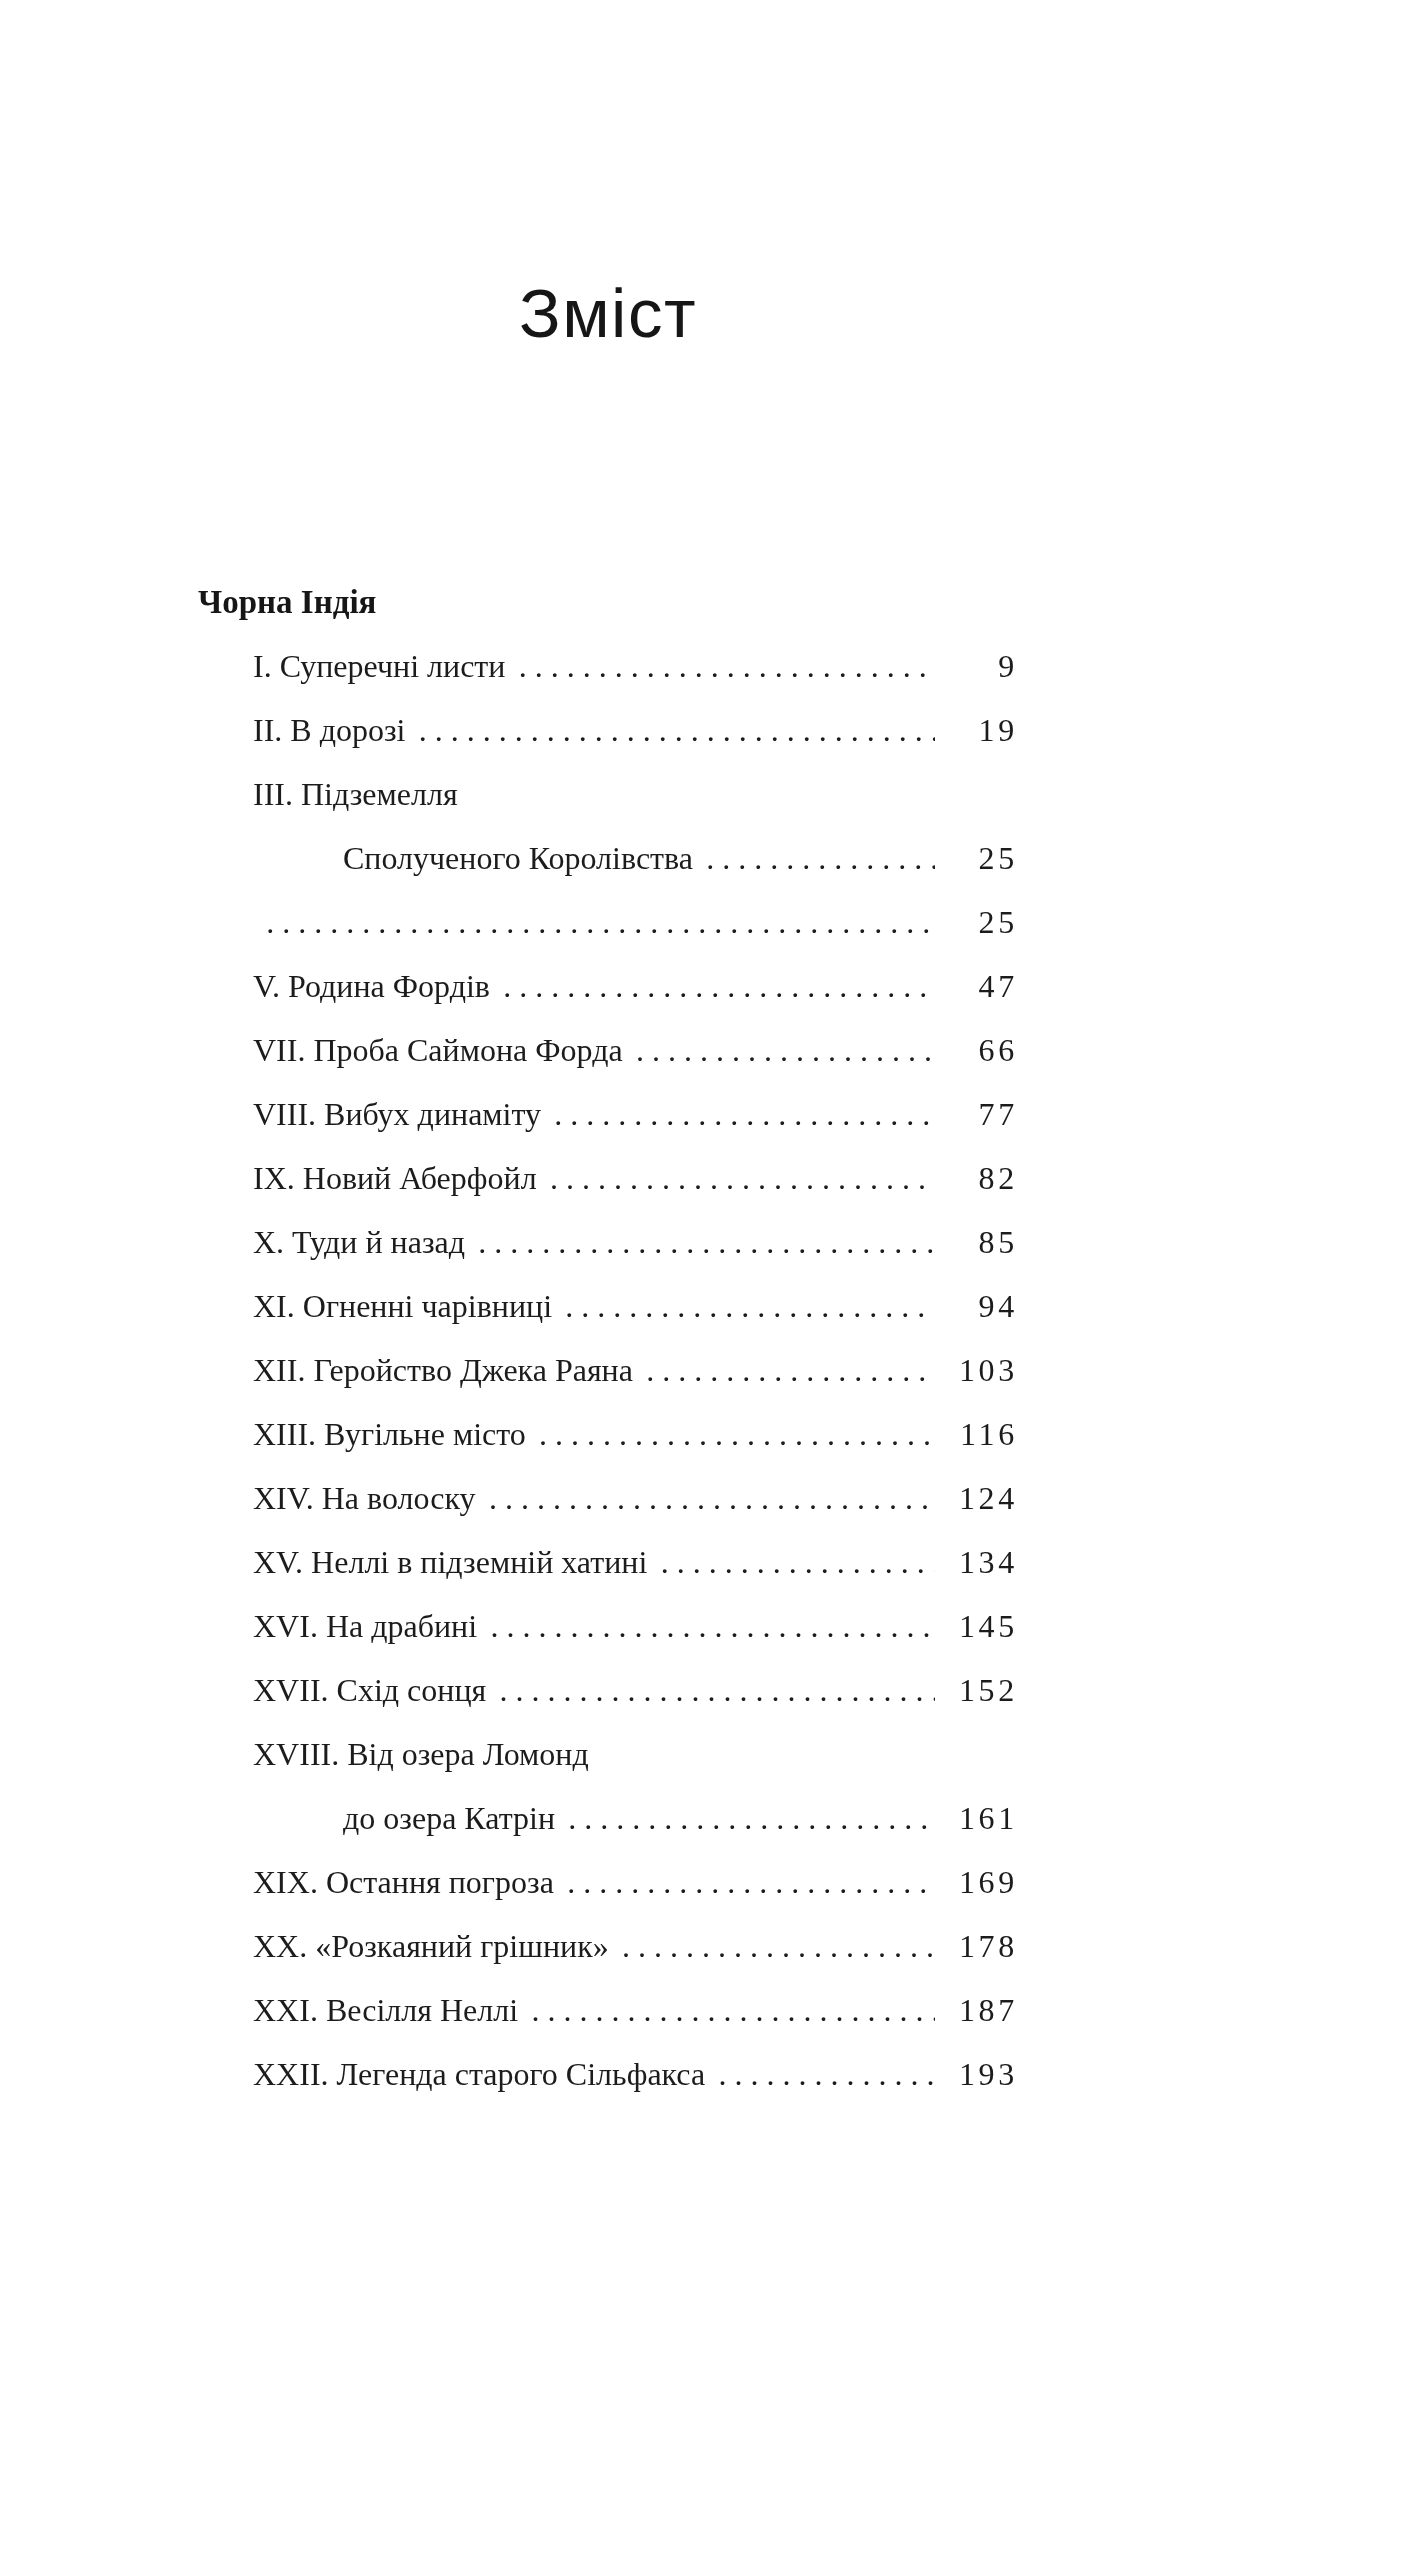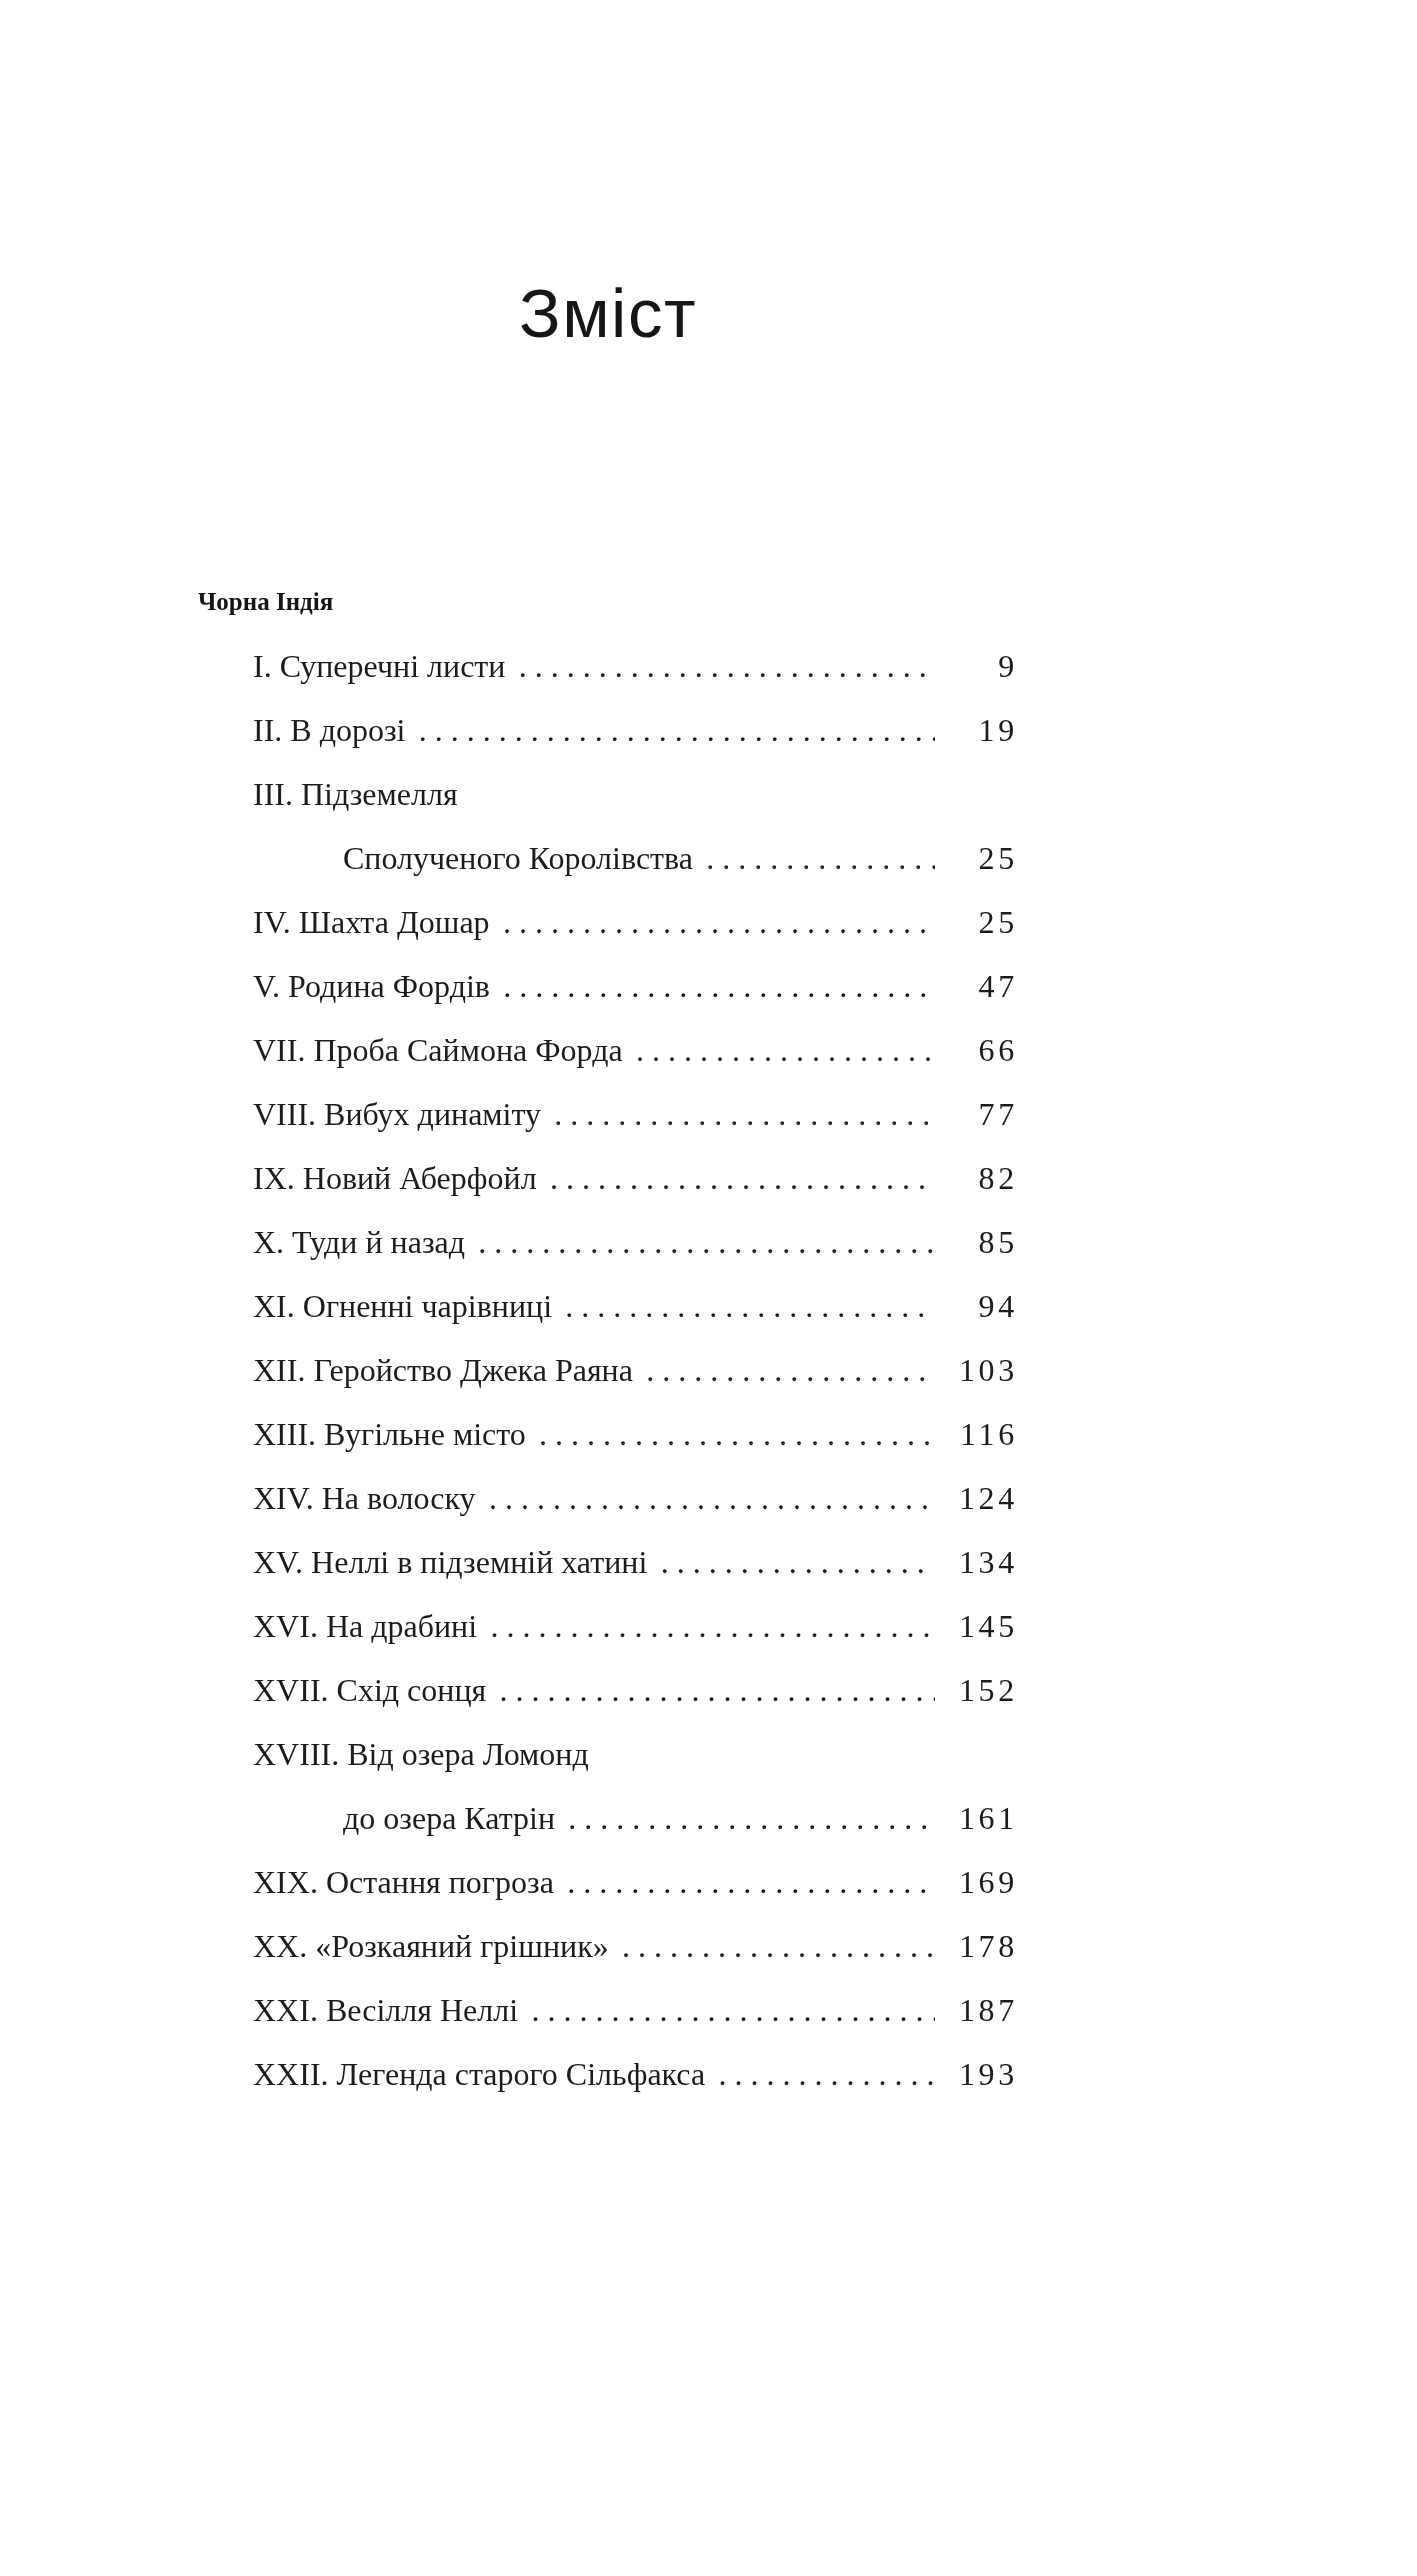--- a/index.html
+++ b/index.html
@@ -29,21 +29,21 @@
     letter-spacing: 1.5px;
     text-align: center;
     margin: 1px;
     color: #161616;
   }
   .toc {
     margin-top: 222px;
   }
   .section-heading {
     font-weight: bold;
-    font-size: 25px;
+    font-size: 33px;
     line-height: 64px;
     color: #161616;
   }
   .entry {
     display: flex;
     align-items: flex-start;
     font-size: 32px;
     line-height: 64px;
     padding-left: 55px;
   }
@@ -93,21 +93,20 @@
           </div>
           <div class="entry">
             <span class="label">III. Підземелля</span>
           </div>
           <div class="entry cont">
             <span class="label">Сполученого Королівства</span>
             <span class="leader"></span>
             <span class="page-num">25</span>
           </div>
           <div class="entry">
-            <span class="label">IV. Шахта Дошар</span>
             <span class="leader"></span>
             <span class="page-num">25</span>
           </div>
           <div class="entry">
             <span class="label">V. Родина Фордів</span>
             <span class="leader"></span>
             <span class="page-num">47</span>
           </div>
           <div class="entry">
             <span class="label">VII. Проба Саймона Форда</span>

